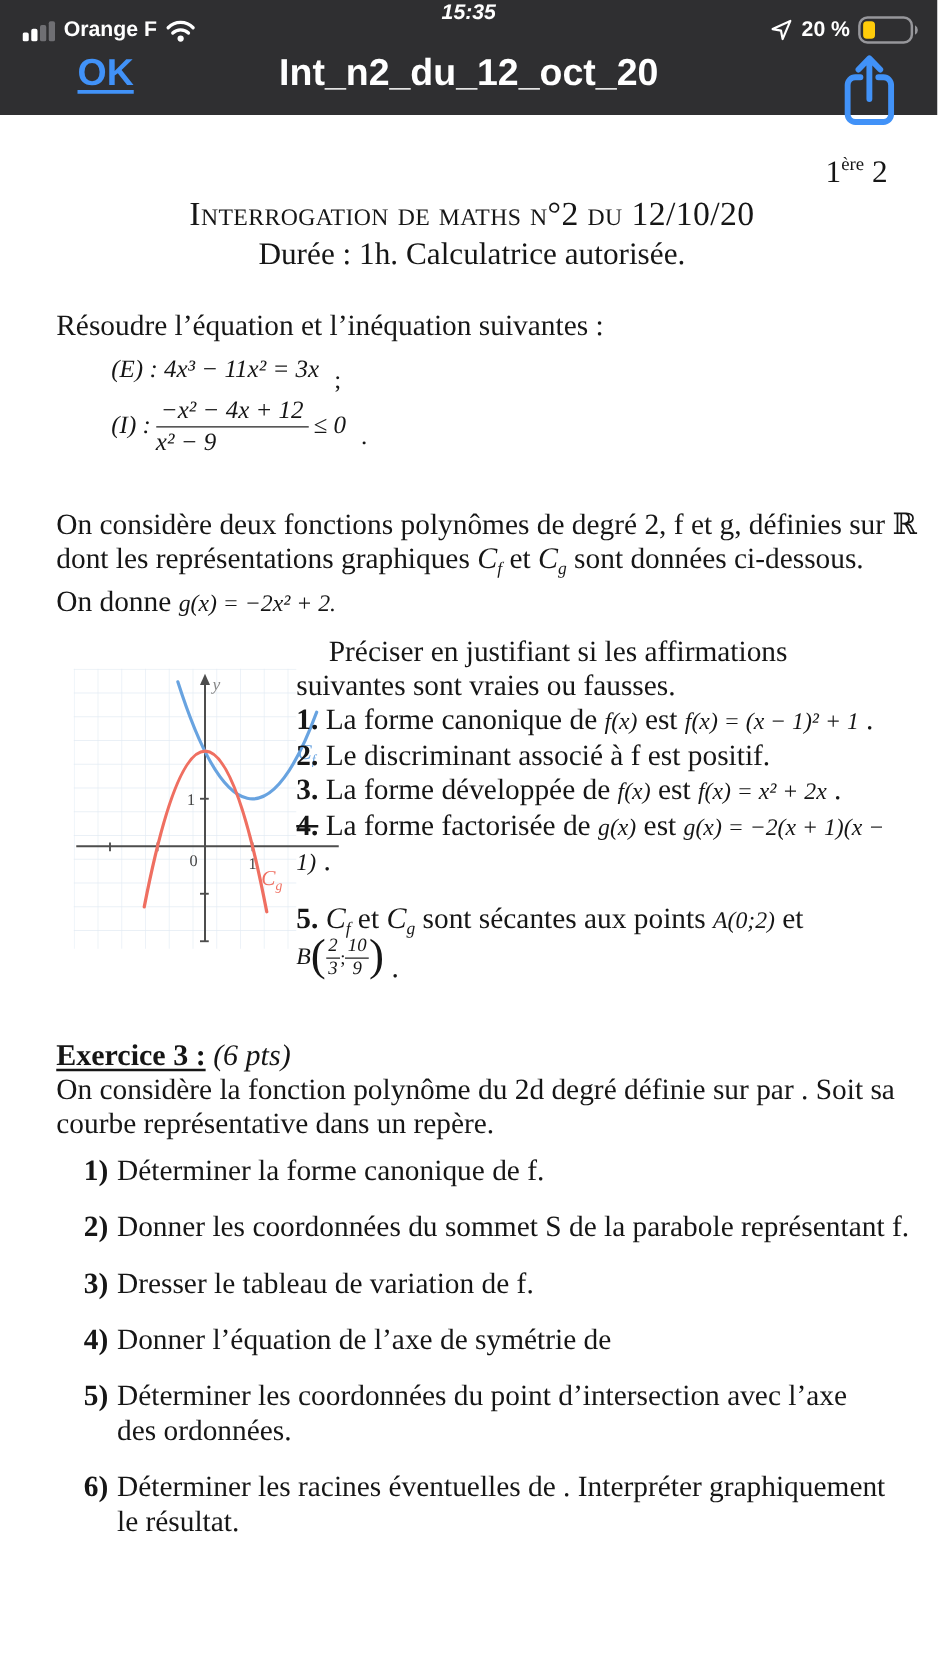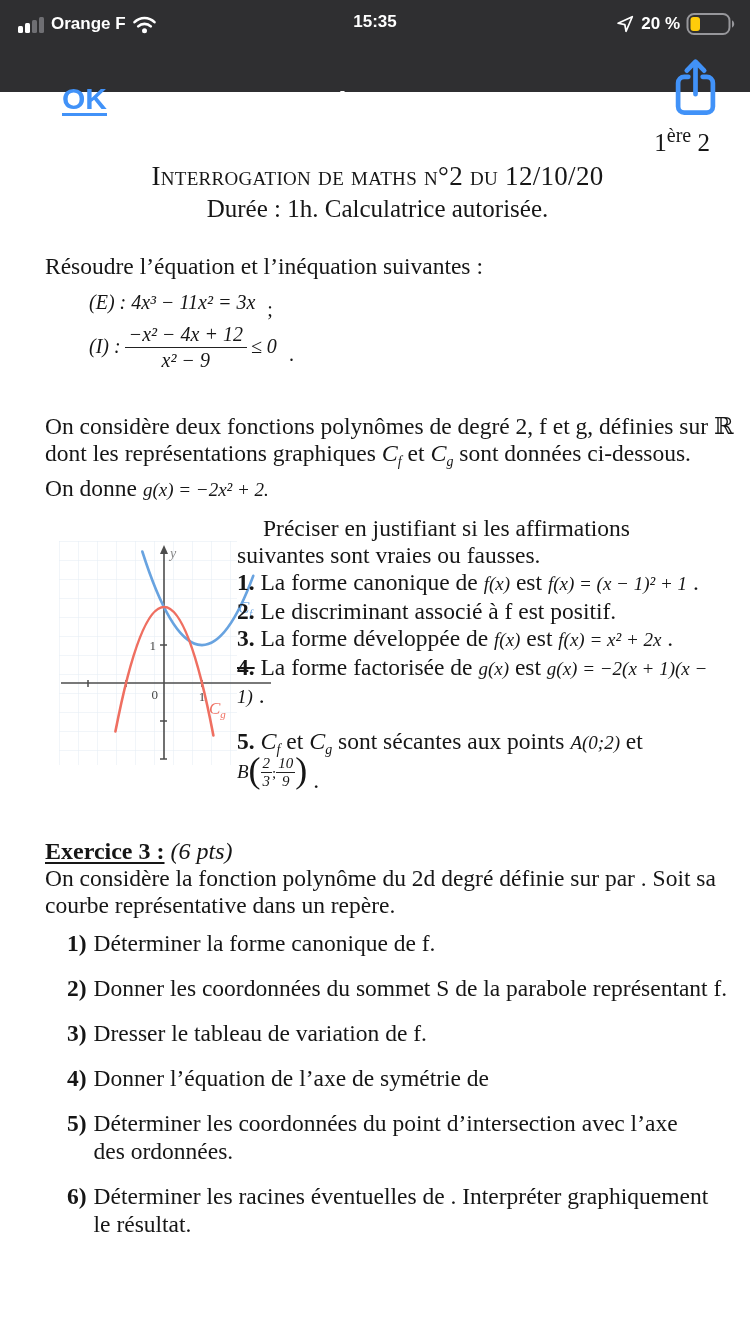--- a/index.html
+++ b/index.html
@@ -6,50 +6,50 @@
   body{width:750px;height:1334px;overflow:hidden;background:#ffffff;
        font-family:"Liberation Serif","DejaVu Serif",serif;color:#161616;}
   .ui{font-family:"Liberation Sans","DejaVu Sans",sans-serif;}
 
   
   .chrome{background:#2f2f31;height:92px;position:relative;}
   .statusbar{height:42px;display:flex;align-items:center;justify-content:space-between;
              padding:6px 14px 0 18px;box-sizing:border-box;color:#fff;}
   .sb-left,.sb-right{display:flex;align-items:center;gap:6px;}
   .sb-carrier{font-size:17px;font-weight:600;}
-  .sb-time{position:absolute;left:0;right:0;top:12px;text-align:center;
-           font-size:17px;font-weight:700;color:#fff;pointer-events:none;}
+  .sb-time{position:absolute;left:0;right:0;top:0;text-align:center;
+           font-size:17px;font-weight:700;color:#fff;pointer-events:none;font-style:italic;}
   .sb-batt-label{font-size:17px;font-weight:600;}
-  .navbar{display:flex;align-items:flex-end;height:78px;padding:0 18px;box-sizing:border-box;position:relative;}
+  .navbar{display:flex;align-items:flex-start;height:78px;padding:0 18px;box-sizing:border-box;position:relative;}
   .ok-btn{color:#4192f8;font-size:30px;font-weight:700;text-decoration:underline;
           text-decoration-thickness:2.5px;text-underline-offset:4px;background:none;border:none;
           padding:0 0 4px 44px;cursor:pointer;font-family:inherit;}
   .nav-title{position:absolute;left:0;right:0;text-align:center;color:#fff;
              font-size:30px;font-weight:700;pointer-events:none;}
   .share-btn{margin-left:auto;background:none;border:none;padding:0 14px 0 0;cursor:pointer;}
 
   
   .doc{padding:24px 40px 0 45px;}
   .classlabel{text-align:right;font-size:25px;margin-top:8px;}
-  .classlabel .sup{font-size:20px;vertical-align:super;}
+  .classlabel .sup{font-size:15px;vertical-align:super;}
   .doc-title{text-align:center;font-weight:normal;font-size:27px;font-variant:small-caps;
              letter-spacing:.3px;margin-top:4px;}
   .doc-subtitle{text-align:center;font-size:25px;margin-top:3px;}
 
   .exo-head{font-size:24px;margin:0;}
   .exo-head .h{font-weight:bold;text-decoration:underline;text-decoration-thickness:2px;text-underline-offset:3px;}
   .exo-head .pts{font-style:italic;}
   .bodyline{font-size:23.5px;line-height:27px;}
   .nowrap{white-space:nowrap;}
 
   .mth{font-family:"Liberation Serif","DejaVu Serif",serif;font-style:italic;font-size:19px;}
   .eqline{margin:9px 0 0 44px;font-size:20px;font-style:italic;}
   .eqline .lbl,.eqline .rhs{vertical-align:middle;}
   .low{position:relative;top:9px;margin-left:12px;font-style:normal;}
-  .frac{display:inline-block;text-align:center;vertical-align:middle;line-height:1.12;margin:0 4px;}
+  .frac{display:inline-block;text-align:left;vertical-align:middle;line-height:1.12;margin:0 4px;}
   .frac .fnum{display:block;border-bottom:1.3px solid #222;padding:0 4px 1px;}
   .frac .fden{display:block;padding-top:1px;}
 
   .ex1{margin-top:30px;}
   .ex2{margin-top:42px;}
 
   .curveC{font-style:italic;font-size:24px;}
   .curveC .csub{font-size:14px;font-style:italic;vertical-align:-5px;}
 
   .figure{position:relative;margin-top:6px;min-height:252px;}

